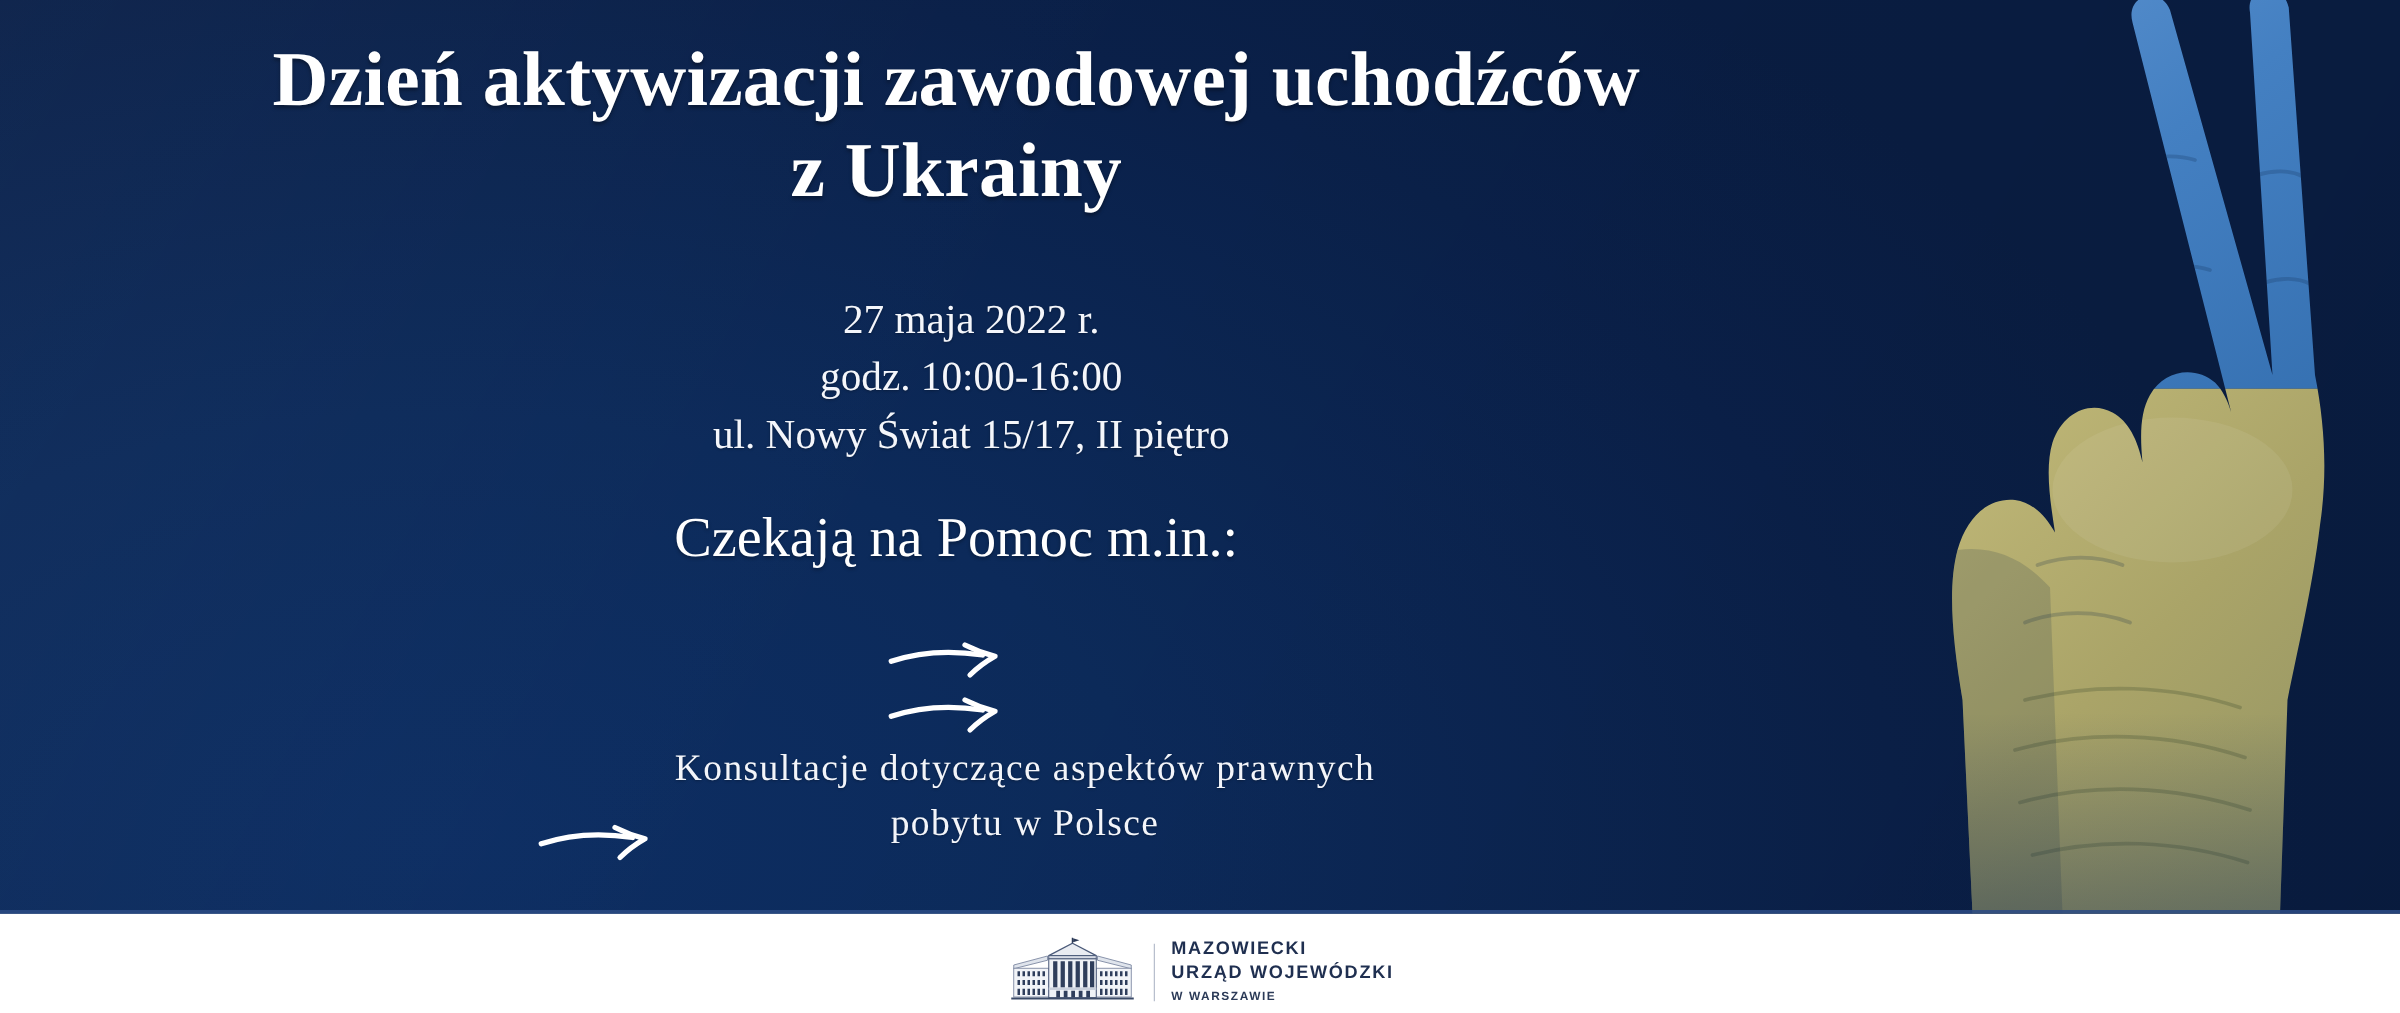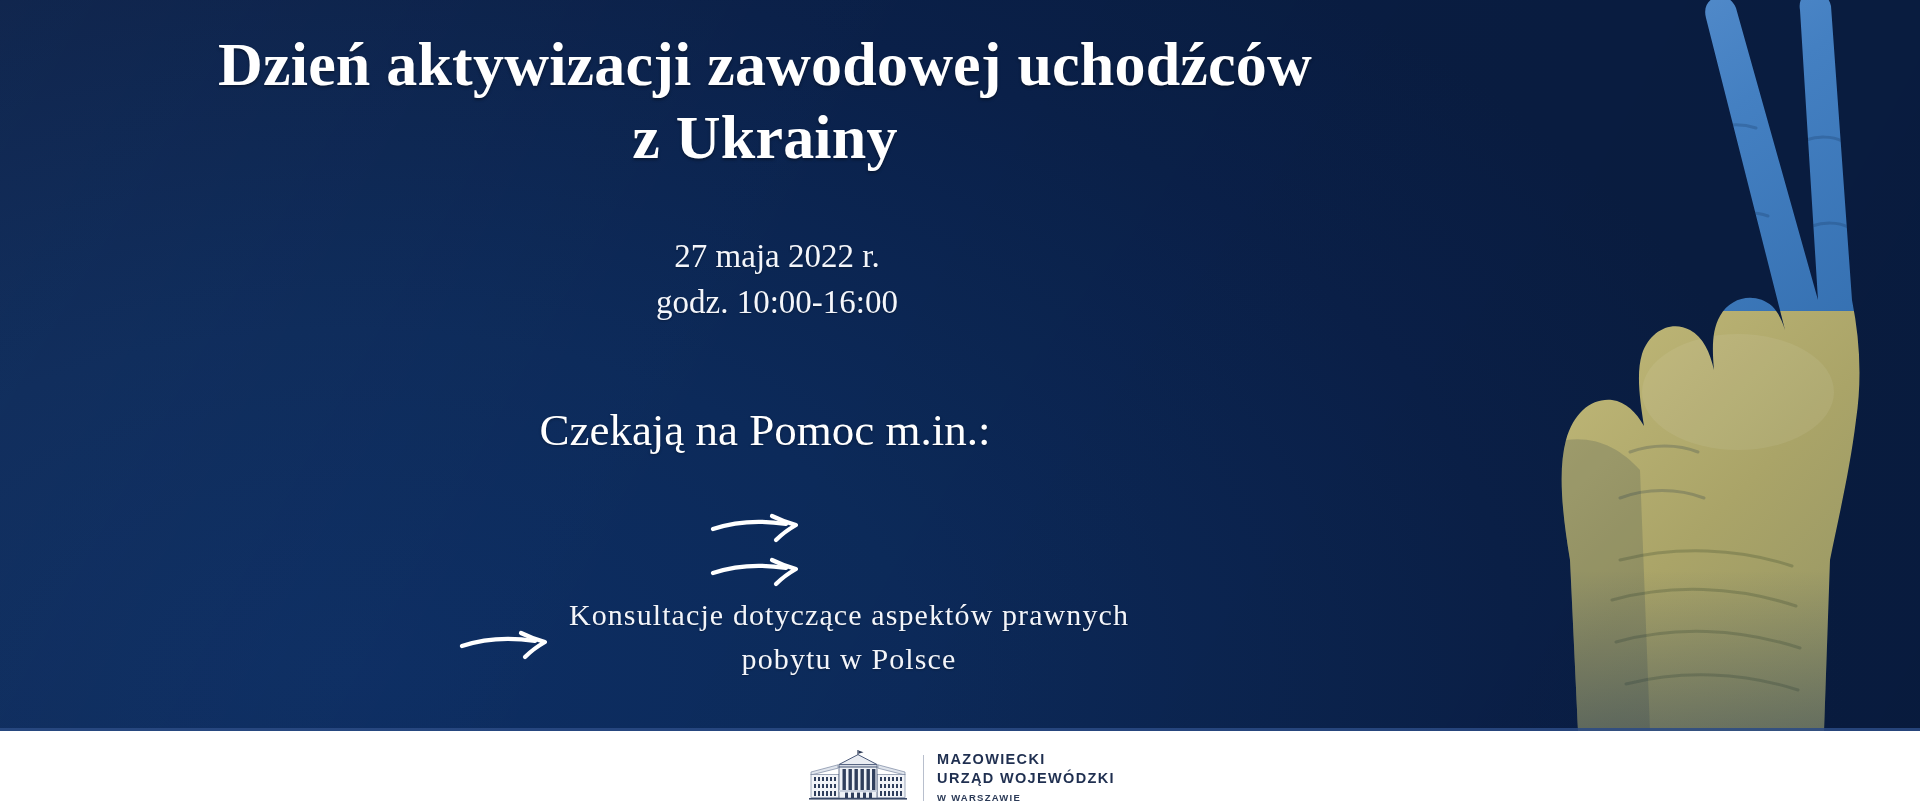--- a/index.html
+++ b/index.html
@@ -114,21 +114,21 @@
     width: 1530px;
   }
   .item-row {
     position: relative;
     width: 1530px;
     height: 44px;
     display: flex;
     align-items: center;
     justify-content: center;
   }
-  .item-row.tall { height: 88px; align-items: center; padding-left: 29px; }
+  .item-row.tall { height: 88px; align-items: flex-end; }
   .arrow {
     flex: 0 0 auto;
     width: 96px;
     height: 30px;
     margin-right: 14px;
     position: relative;
     top: 1px;
   }
   .item-row.tall .arrow { top: 8px; }
   .arrow svg { display: block; width: 96px; height: 30px; }
@@ -270,20 +270,21 @@
     <div class="content">
 
       <div class="title">
         <span class="t-line">Dzień aktywizacji zawodowej uchodźców</span>
         <span class="t-line">z Ukrainy</span>
       </div>
 
       <div class="when">
         <span>27 maja 2022 r.</span>
         <span>godz. 10:00-16:00</span>
+        <span>ul. Nowy Świat 15/17, II piętro</span>
       </div>
 
       <div class="lead">Czekają na Pomoc m.in.:</div>
 
       <div class="items">
 
         <div class="item-row">
           <span class="arrow">
             <svg viewBox="0 0 96 30" aria-hidden="true">
               <path d="M3,16 C24,9 50,7 76,11" fill="none" stroke="#ffffff" stroke-width="4.2" stroke-linecap="round"></path>

